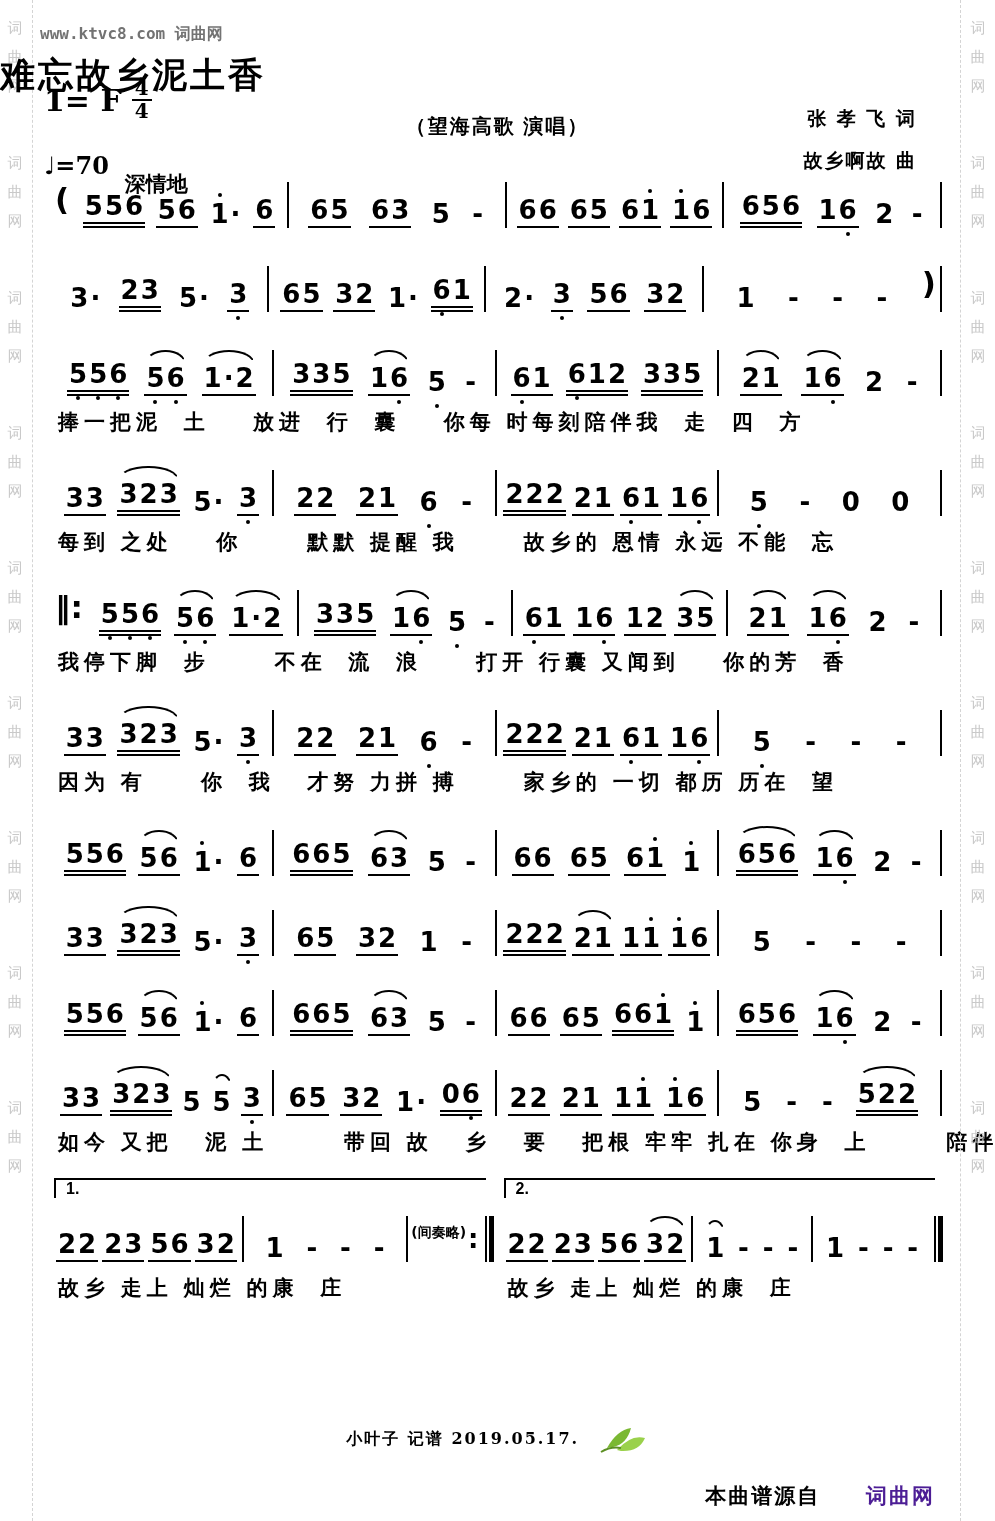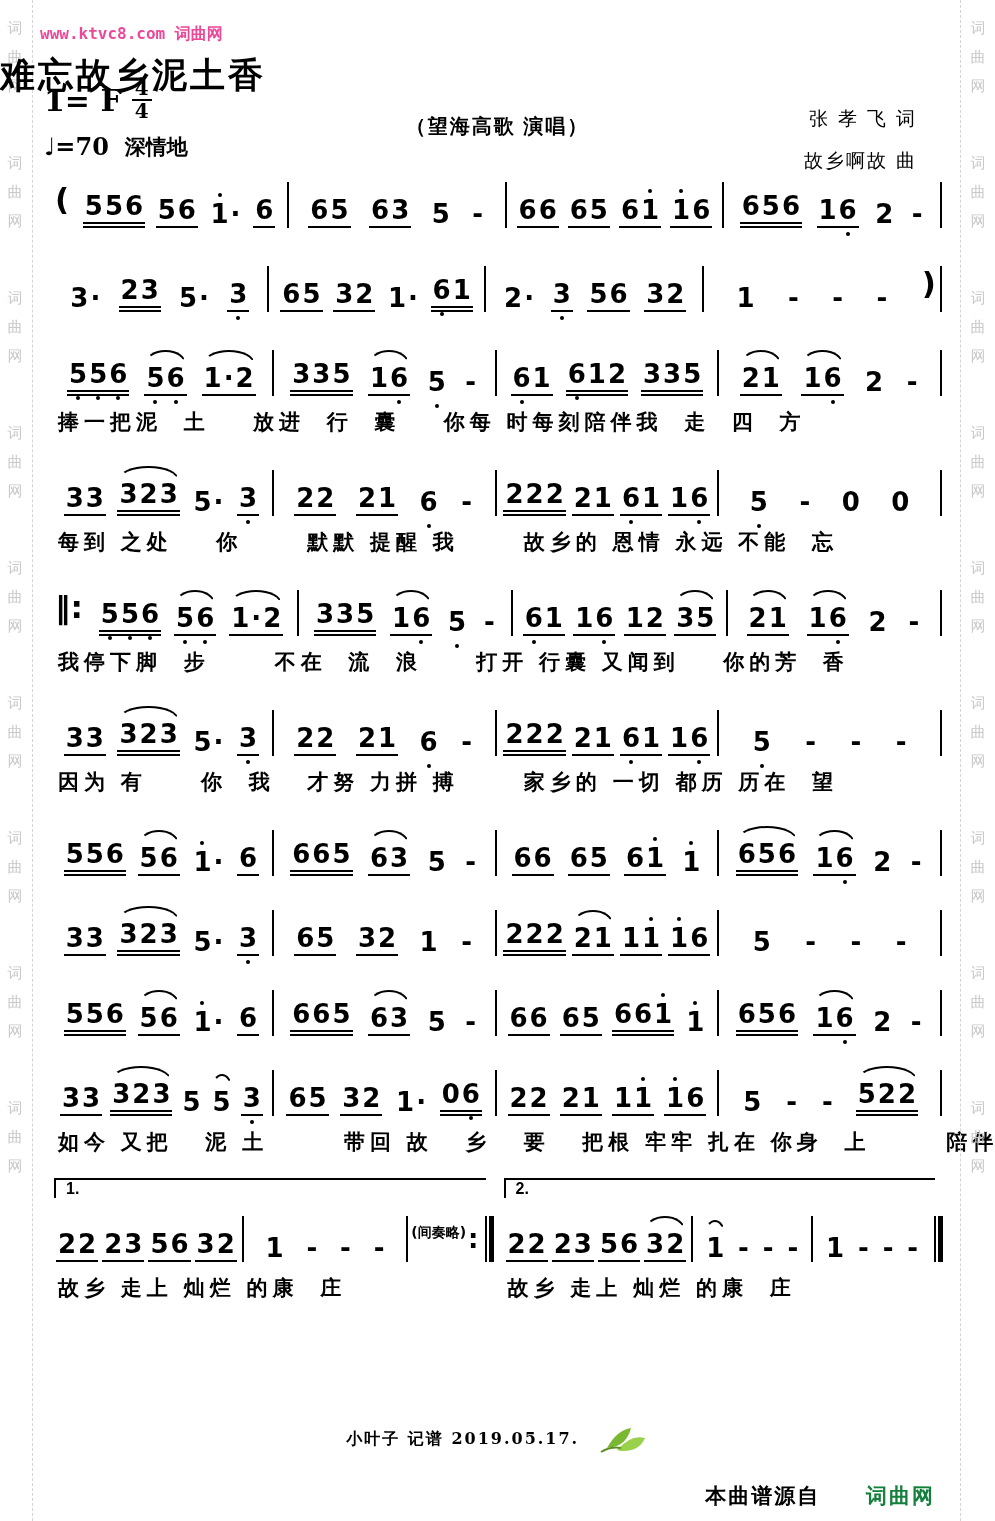--- a/index.html
+++ b/index.html
@@ -17,36 +17,36 @@
   .wm-ch { margin:14px 0; }
   .wm-gap { height:34px; }
   .edge-dash { position:absolute; top:0; bottom:0; width:0;
     border-left:1px dashed #d4d4d4; }
   .edge-dash.left { left:32px; }
   .edge-dash.right { right:34px; }
 
   
   .site-watermark { position:absolute; left:40px; top:24px;
     font-family:"DejaVu Sans Mono", monospace; font-size:16px; font-weight:bold;
-    color:#ec4899; }
+    color:#737373; }
   .header { position:relative; padding-top:52px; }
   .title { text-align:left; font-size:35px; font-weight:bold; letter-spacing:3px; }
   .subtitle { text-align:center; font-size:20px; font-weight:bold; margin-top:14px; letter-spacing:2px; }
   .credits { position:absolute; right:78px; top:98px; text-align:right;
-    font-size:19px; font-weight:normal; line-height:2.2; letter-spacing:2px;
+    font-size:19px; font-weight:bold; line-height:2.2; letter-spacing:2px;
     font-family:"DejaVu Serif", serif; }
   .keyblock { position:absolute; left:44px; top:78px;
     font-family:"DejaVu Serif", serif; font-weight:bold; }
   .keyrow { font-size:30px; display:flex; align-items:center; }
   .frac { display:inline-flex; flex-direction:column; align-items:center;
     font-size:20px; line-height:1.05; margin-left:10px; }
   .frac .num { border-bottom:2px solid #000; padding:0 3px; }
   .temporow { font-size:24px; margin-top:10px; display:flex; align-items:center; }
   .temporow .expr { font-size:21px; margin-left:16px;
-    font-family:"DejaVu Serif", serif; }
+    font-family:"DejaVu Serif", serif;margin-top:38px; }
 
   
   #score { margin:30px 52px 0 52px; }
   .system { margin-bottom:22px; }
   .system.no-lyr { margin-bottom:26px; }
   .notes-row { display:flex; align-items:flex-end;
     font-family:"DejaVu Sans", sans-serif; font-weight:bold; font-size:26px;
     min-height:58px; }
   .measure { flex:1; display:flex; justify-content:space-evenly;
     align-items:flex-end; padding:0 2px; }
@@ -83,21 +83,21 @@
   .rpt-end { display:flex; align-items:center; }
   .rpt-end .dots { font-size:26px; font-weight:bold; margin-right:2px; }
 
   
   .footer-credit { position:absolute; left:0; right:0; top:1420px;
     text-align:center; font-size:16px; font-weight:bold;
     font-family:"DejaVu Serif", serif; letter-spacing:2px; }
   .leaf-wrap { display:inline-block; vertical-align:middle; margin-left:10px; }
   .source-line { position:absolute; right:60px; top:1482px; font-size:21px;
     font-weight:bold; letter-spacing:2px; }
-  .source-line .site { color:#15803d; margin-left:38px; }
+  .source-line .site { color:#4c1d95; margin-left:38px; }
 </style>
 </head>
 <body>
 
 <div class="edge-dash left"></div>
 <div class="edge-dash right"></div>
 <div class="side-col left">
     <div class="wm-ch">词</div>
     <div class="wm-ch">曲</div>
     <div class="wm-ch">网</div>

